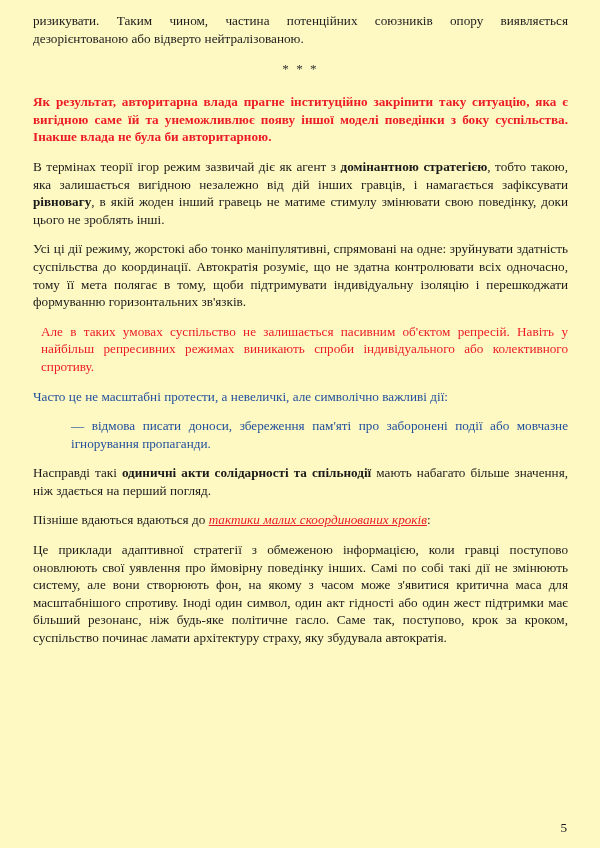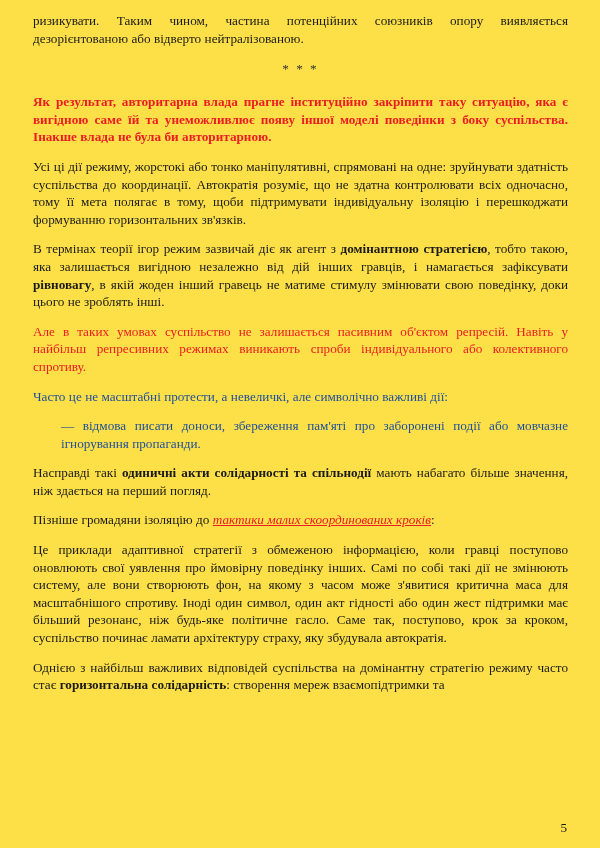--- a/index.html
+++ b/index.html
@@ -13,47 +13,47 @@
     font-family: "Liberation Serif", "DejaVu Serif", serif;
     color: #1a1a1a;
     overflow: hidden;
   }
   .page {
     position: relative;
     width: 600px;
     height: 848px;
     box-sizing: border-box;
     padding: 12px 32px 0 33px;
-    background: #fde047;
+    background: #fef9c3;
   }
   p {
     margin: 0 0 12px 0;
     font-size: 13.2px;
     line-height: 17.6px;
     text-align: justify;
     text-justify: inter-word;
     word-spacing: 0.1px;
   }
   p:last-of-type { margin-bottom: 0; }
 
   .sep {
     text-align: center;
     letter-spacing: 2px;
     font-size: 13.2px;
     margin: 14px 0 16px 0;
     color: #333;
   }
 
-  .red     { color: #ec1c24; }
+  .red     { color: #ec1c24; margin-left: 8px; }
   .red-b   { color: #ec1c24; font-weight: bold; }
   .blue-b  { color: #1f4e9b; font-weight: normal; }
   .bold    { font-weight: bold; }
 
   .dash-item {
-    margin-left: 28px;
+    margin-left: 38px;
     text-indent: 0;
   }
   .emph-link {
     color: #ec1c24;
     font-weight: normal;
     font-style: italic;
     text-decoration: underline;
   }
 
   .page-number {
@@ -69,36 +69,35 @@
 <body>
 
 <div class="page">
 
   <p>ризикувати. Таким чином, частина потенційних союзників опору виявляється дезорієнтованою або відверто нейтралізованою.</p>
 
   <div class="sep">* * *</div>
 
   <p class="red-b">Як результат, авторитарна влада прагне інституційно закріпити таку ситуацію, яка є вигідною саме їй та унеможливлює появу іншої моделі поведінки з боку суспільства. Інакше влада не була би авторитарною.</p>
 
+  <p><span>В термінах теорії ігор режим зазвичай діє як агент з </span><span class="bold">домінантною стратегією</span><span>, тобто такою, яка залишається вигідною незалежно від дій інших гравців, і намагається зафіксувати </span><span class="bold">рівновагу</span><span>, в якій жоден інший гравець не матиме стимулу змінювати свою поведінку, доки цього не зроблять інші.</span></p>
+
   <p>Усі ці дії режиму, жорстокі або тонко маніпулятивні, спрямовані на одне: зруйнувати здатність суспільства до координації. Автократія розуміє, що не здатна контролювати всіх одночасно, тому її мета полягає в тому, щоби підтримувати індивідуальну ізоляцію і перешкоджати формуванню горизонтальних зв'язків.</p>
-
-  <p><span>В термінах теорії ігор режим зазвичай діє як агент з </span><span class="bold">домінантною стратегією</span><span>, тобто такою, яка залишається вигідною незалежно від дій інших гравців, і намагається зафіксувати </span><span class="bold">рівновагу</span><span>, в якій жоден інший гравець не матиме стимулу змінювати свою поведінку, доки цього не зроблять інші.</span></p>
 
   <p class="red">Але в таких умовах суспільство не залишається пасивним об'єктом репресій. Навіть у найбільш репресивних режимах виникають спроби індивідуального або колективного спротиву.</p>
 
   <p class="blue-b">Часто це не масштабні протести, а невеличкі, але символічно важливі дії:</p>
 
   <p class="blue-b dash-item">— відмова писати доноси, збереження пам'яті про заборонені події або мовчазне ігнорування пропаганди.</p>
 
   <p><span>Насправді такі </span><span class="bold">одиничні акти солідарності та спільнодії</span><span> мають набагато більше значення, ніж здається на перший погляд.</span></p>
 
 
 
-  <p><span>Пізніше громадяни ізоляцію до </span><span class="emph-link">тактики малих скоординованих кроків</span><span>:</span></p>
+  <p><span>Пізніше вдаються вдаються до </span><span class="emph-link">тактики малих скоординованих кроків</span><span>:</span></p>
 
 
   <p>Це приклади адаптивної стратегії з обмеженою інформацією, коли гравці поступово оновлюють свої уявлення про ймовірну поведінку інших. Самі по собі такі дії не змінюють систему, але вони створюють фон, на якому з часом може з'явитися критична маса для масштабнішого спротиву. Іноді один символ, один акт гідності або один жест підтримки має більший резонанс, ніж будь-яке політичне гасло. Саме так, поступово, крок за кроком, суспільство починає ламати архітектуру страху, яку збудувала автократія.</p>
 
-  <p><span>Однією з найбільш важливих відповідей суспільства на домінантну стратегію режиму часто стає </span><span class="bold">горизонтальна солідарність</span><span>: створення мереж взаємопідтримки та</span></p>
 
   <div class="page-number">5</div>
 
 </div>
 
 </body></html>

